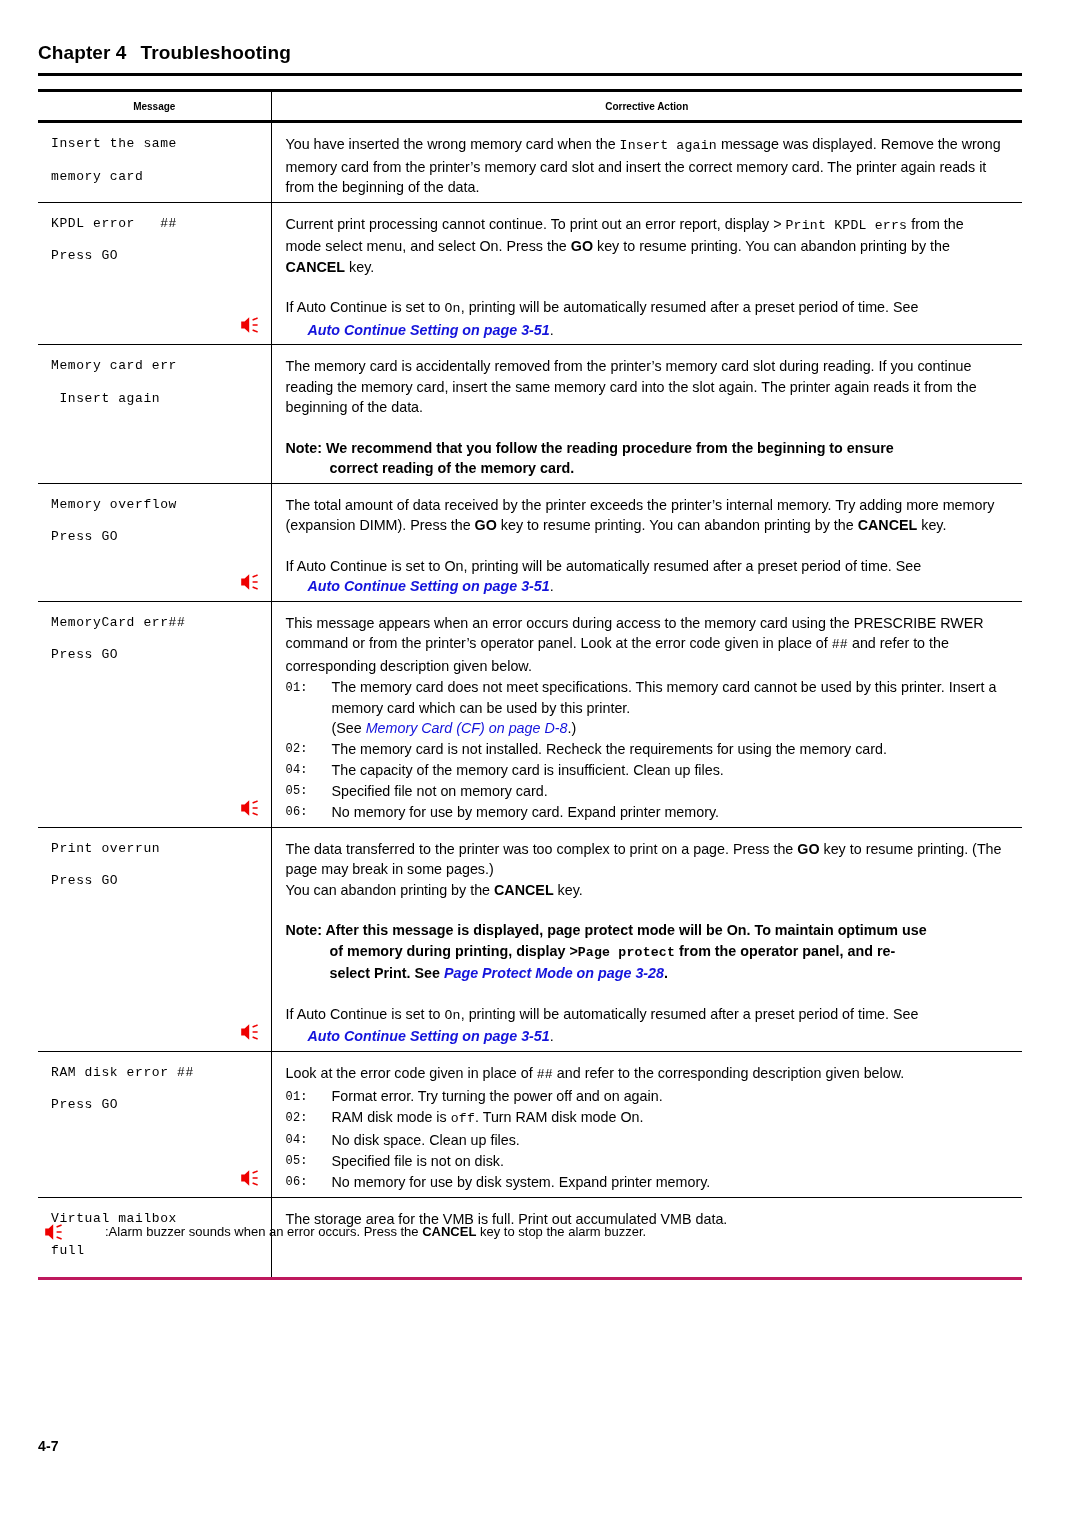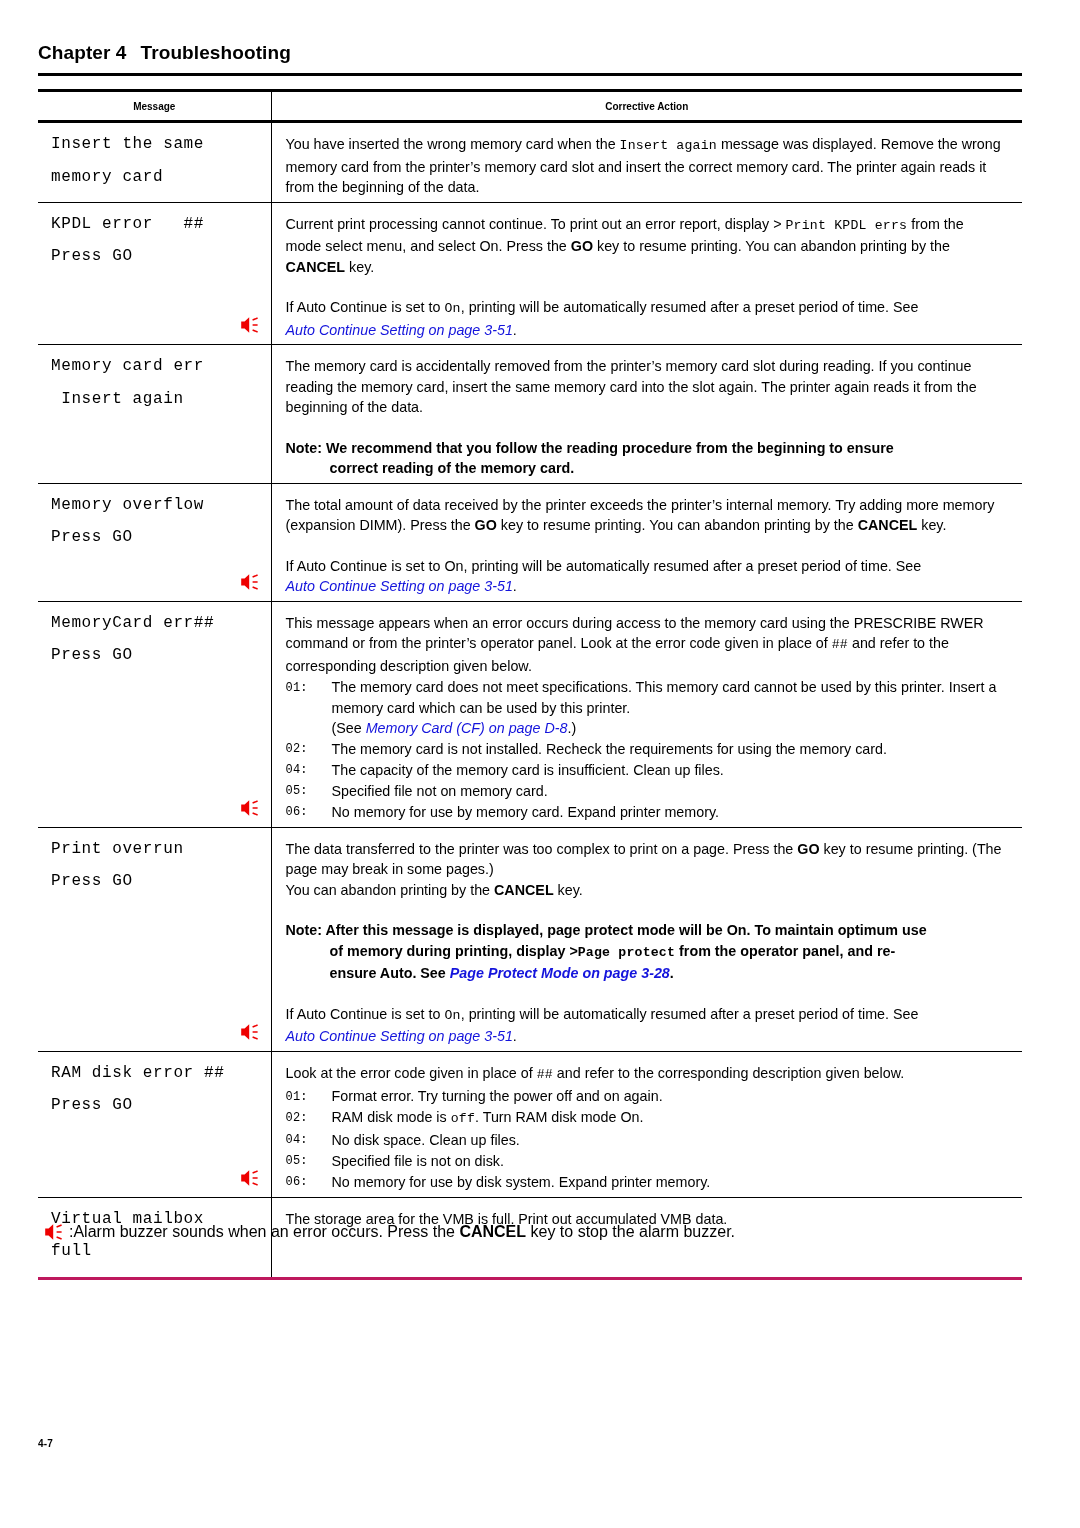--- a/index.html
+++ b/index.html
@@ -75,21 +75,21 @@
     padding: 0;
   }
   .body-row > td.msgcell {
     border-right: 1.6px solid #000;
     position: relative;
   }
   .body-row:last-child > td { border-bottom: 3px solid #be185d; }
 
   .msg-inner {
     font-family: "Liberation Mono", "DejaVu Sans Mono", monospace;
-    font-size: 16px;
+    font-size: 13px;
     line-height: 20.5px;
     letter-spacing: 0.6px;
     padding: 11px 0 12px 13px;
     white-space: pre;
   }
 
   .act-inner {
     font-size: 14.3px;
     line-height: 20.5px;
     padding: 11px 20px 4px 14px;
@@ -100,21 +100,22 @@
 
   .mono {
     font-family: "Liberation Mono", "DejaVu Sans Mono", monospace;
     font-size: 13.2px;
     letter-spacing: 0.2px;
   }
   .b { font-weight: bold; }
   .lnk {
     color: #1414dc;
     font-style: italic;
-    font-weight: normal;
+    font-weight: bold;
+    margin-left: 22px;
   }
   .lnk-n {
     color: #1414dc;
     font-style: italic;
   }
   .note {
     font-weight: bold;
   }
   .note-body {
     display: block;
@@ -154,33 +155,34 @@
     right: 9px;
     bottom: 10px;
   }
 
   
   .footnote {
     position: absolute;
     left: 44px;
     top: 1222px;
     width: 978px;
-    font-size: 16px;
+    font-size: 13px;
     line-height: 20px;
     display: flex;
     align-items: center;
+    gap: 36px;
   }
   .footnote .fn-txt { margin-left: 3px; }
 
   
   .page-num {
     position: absolute;
     left: 38px;
     top: 1438px;
-    font-size: 10px;
+    font-size: 14px;
     font-weight: bold;
     letter-spacing: 0.2px;
   }
 </style>
 </head>
 <body>
 
 <div class="page">
 
   <div class="chapter-head">
@@ -330,21 +332,21 @@
             </svg>
           </span>
         </td>
         <td>
           <div class="act-inner">
             <p><span>The data transferred to the printer was too complex to print on a page. Press the </span><span class="b">GO</span><span> key to resume printing. (The page may break in some pages.)</span></p>
             <p><span>You can abandon printing by the </span><span class="b">CANCEL</span><span> key.</span></p>
             <div class="gap"></div>
             <p class="note"><span>Note:</span><span> After this message is displayed, page protect mode will be On. To maintain optimum use</span></p>
             <p class="note-body"><span>of memory during printing, display &gt;</span><span class="mono">Page protect</span><span> from the operator panel, and re-</span></p>
-            <p class="note-body"><span>ensure Auto. See </span><span class="lnk-n">Page Protect Mode on page 3-28</span><span>.</span></p>
+            <p class="note-body"><span>select Print. See </span><span class="lnk-n">Page Protect Mode on page 3-28</span><span>.</span></p>
             <div class="gap"></div>
             <p><span>If Auto Continue is set to </span><span class="mono">On</span><span>, printing will be automatically resumed after a preset period of time. See </span></p>
             <p><span class="lnk">Auto Continue Setting on page 3-51</span><span>.</span></p>
           </div>
         </td>
       </tr>
 
       <tr class="body-row">
         <td class="msgcell">
           <div class="msg-inner">RAM disk error ##</div>

